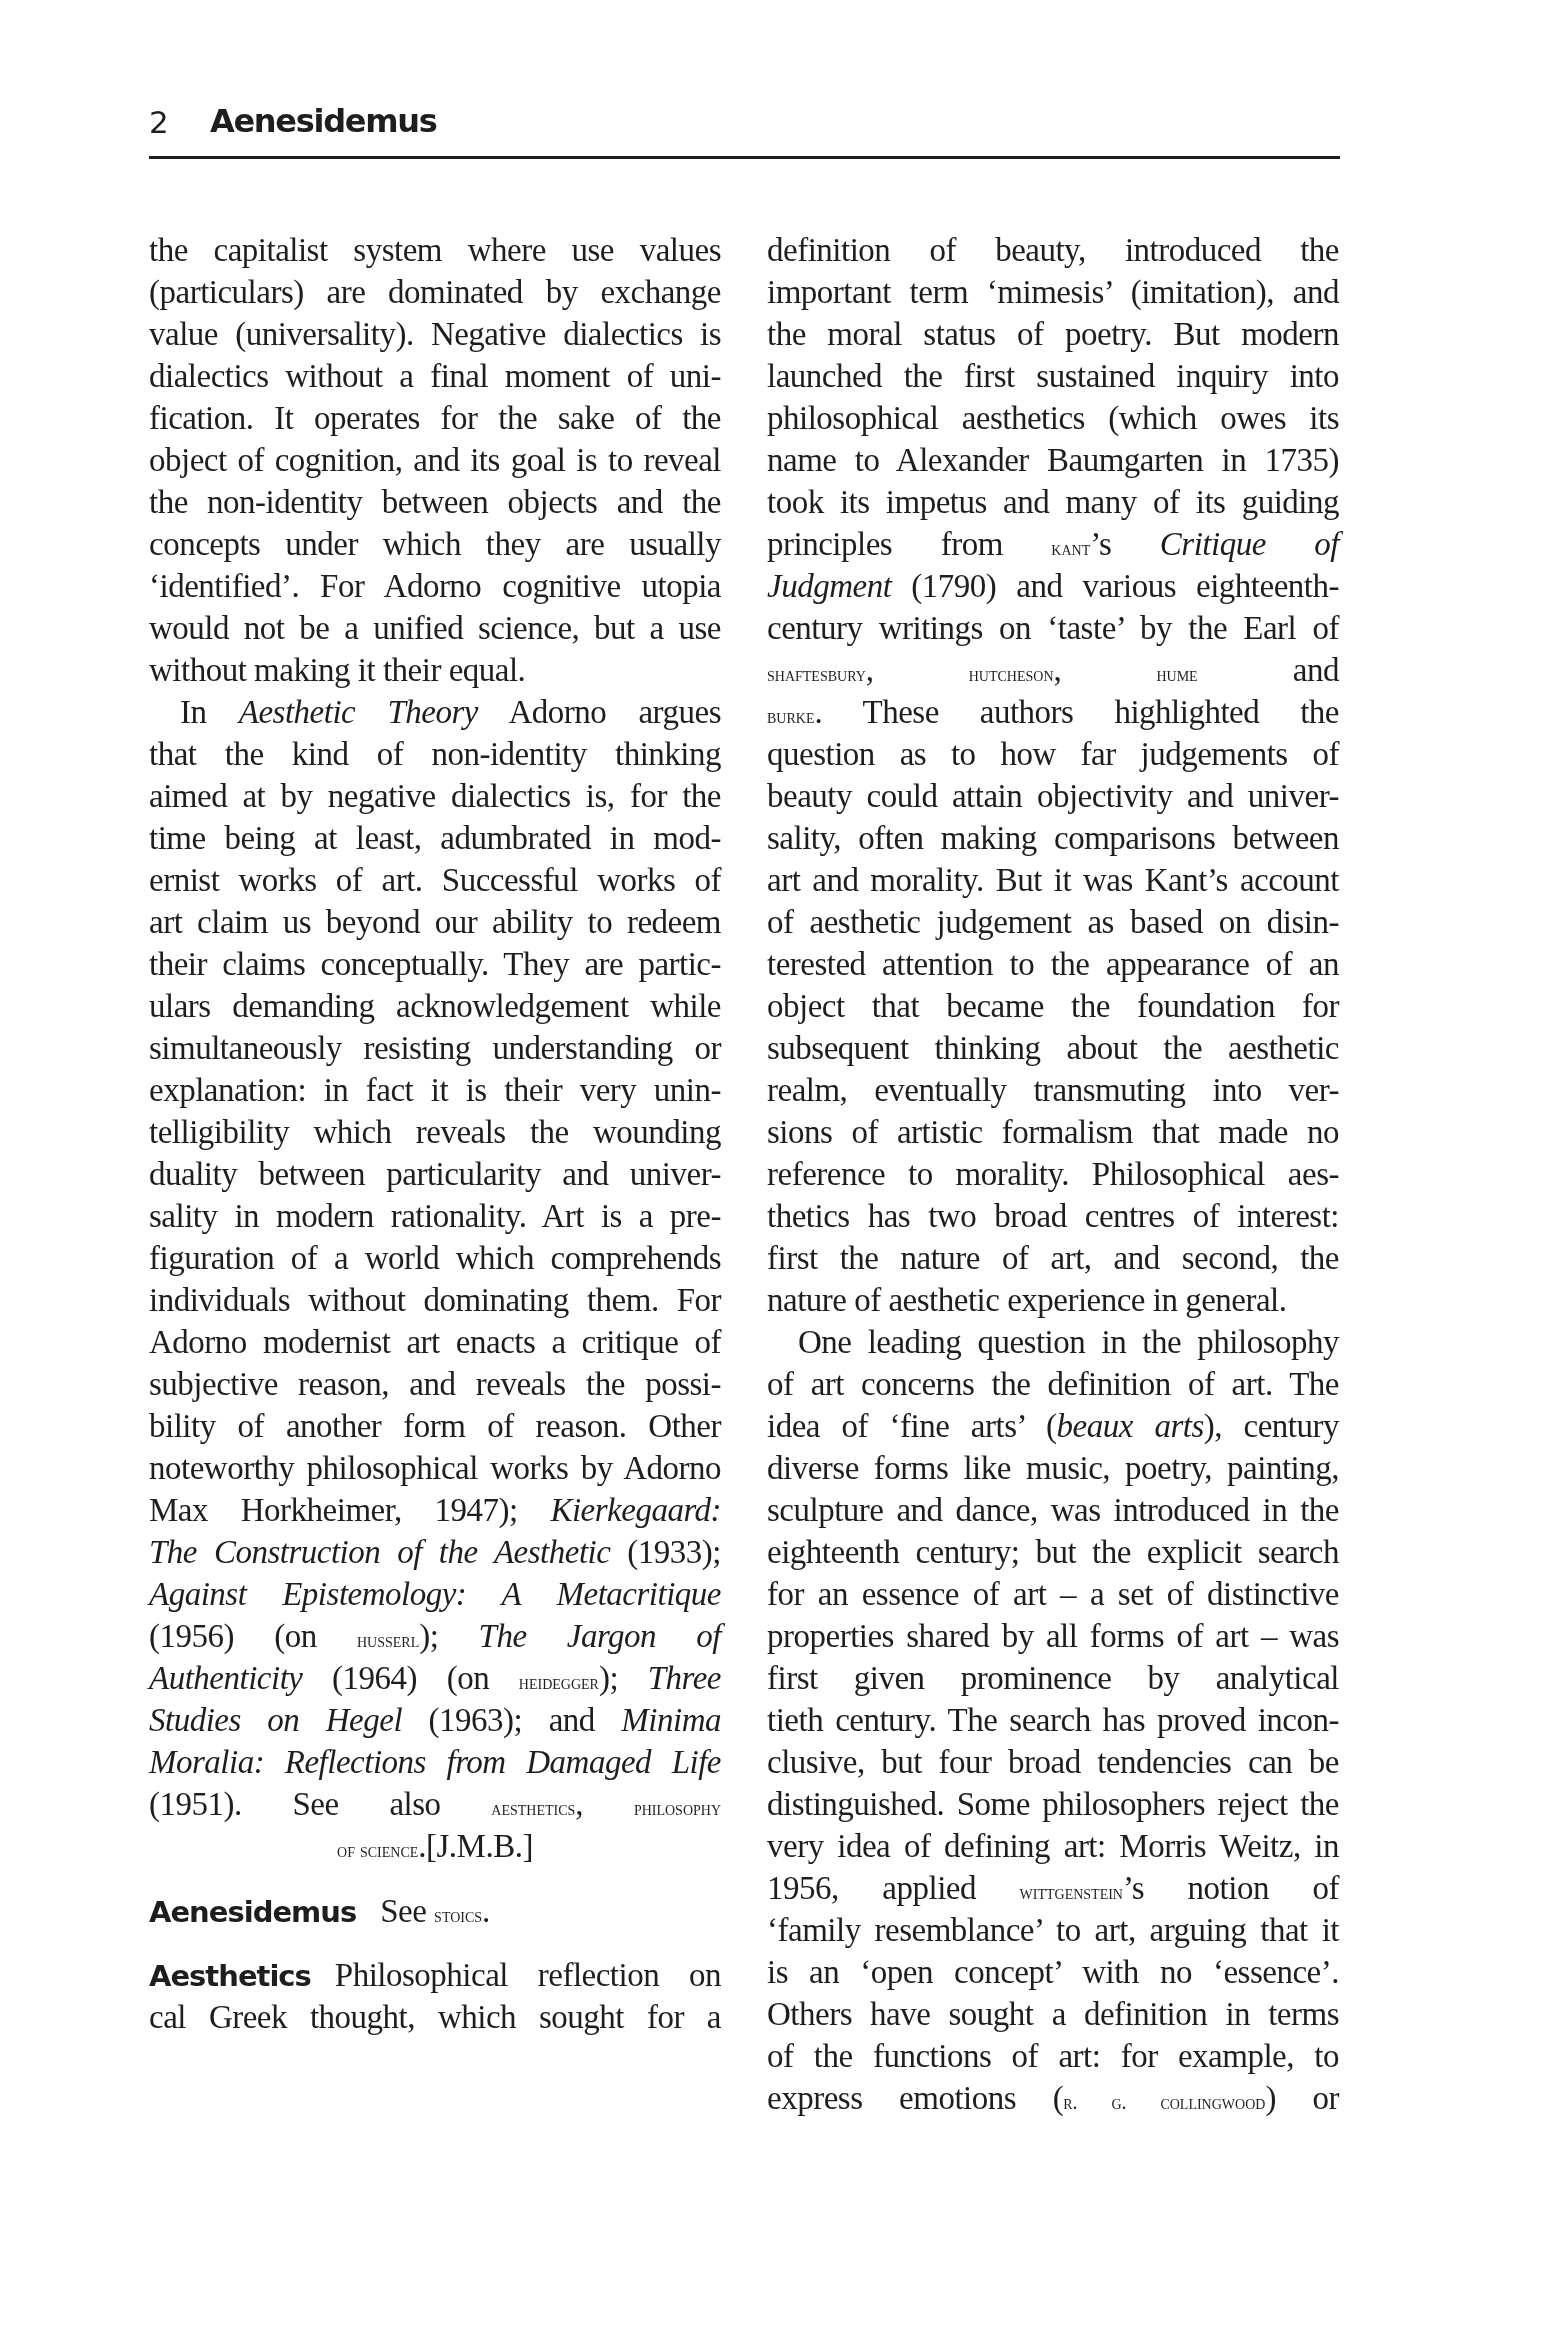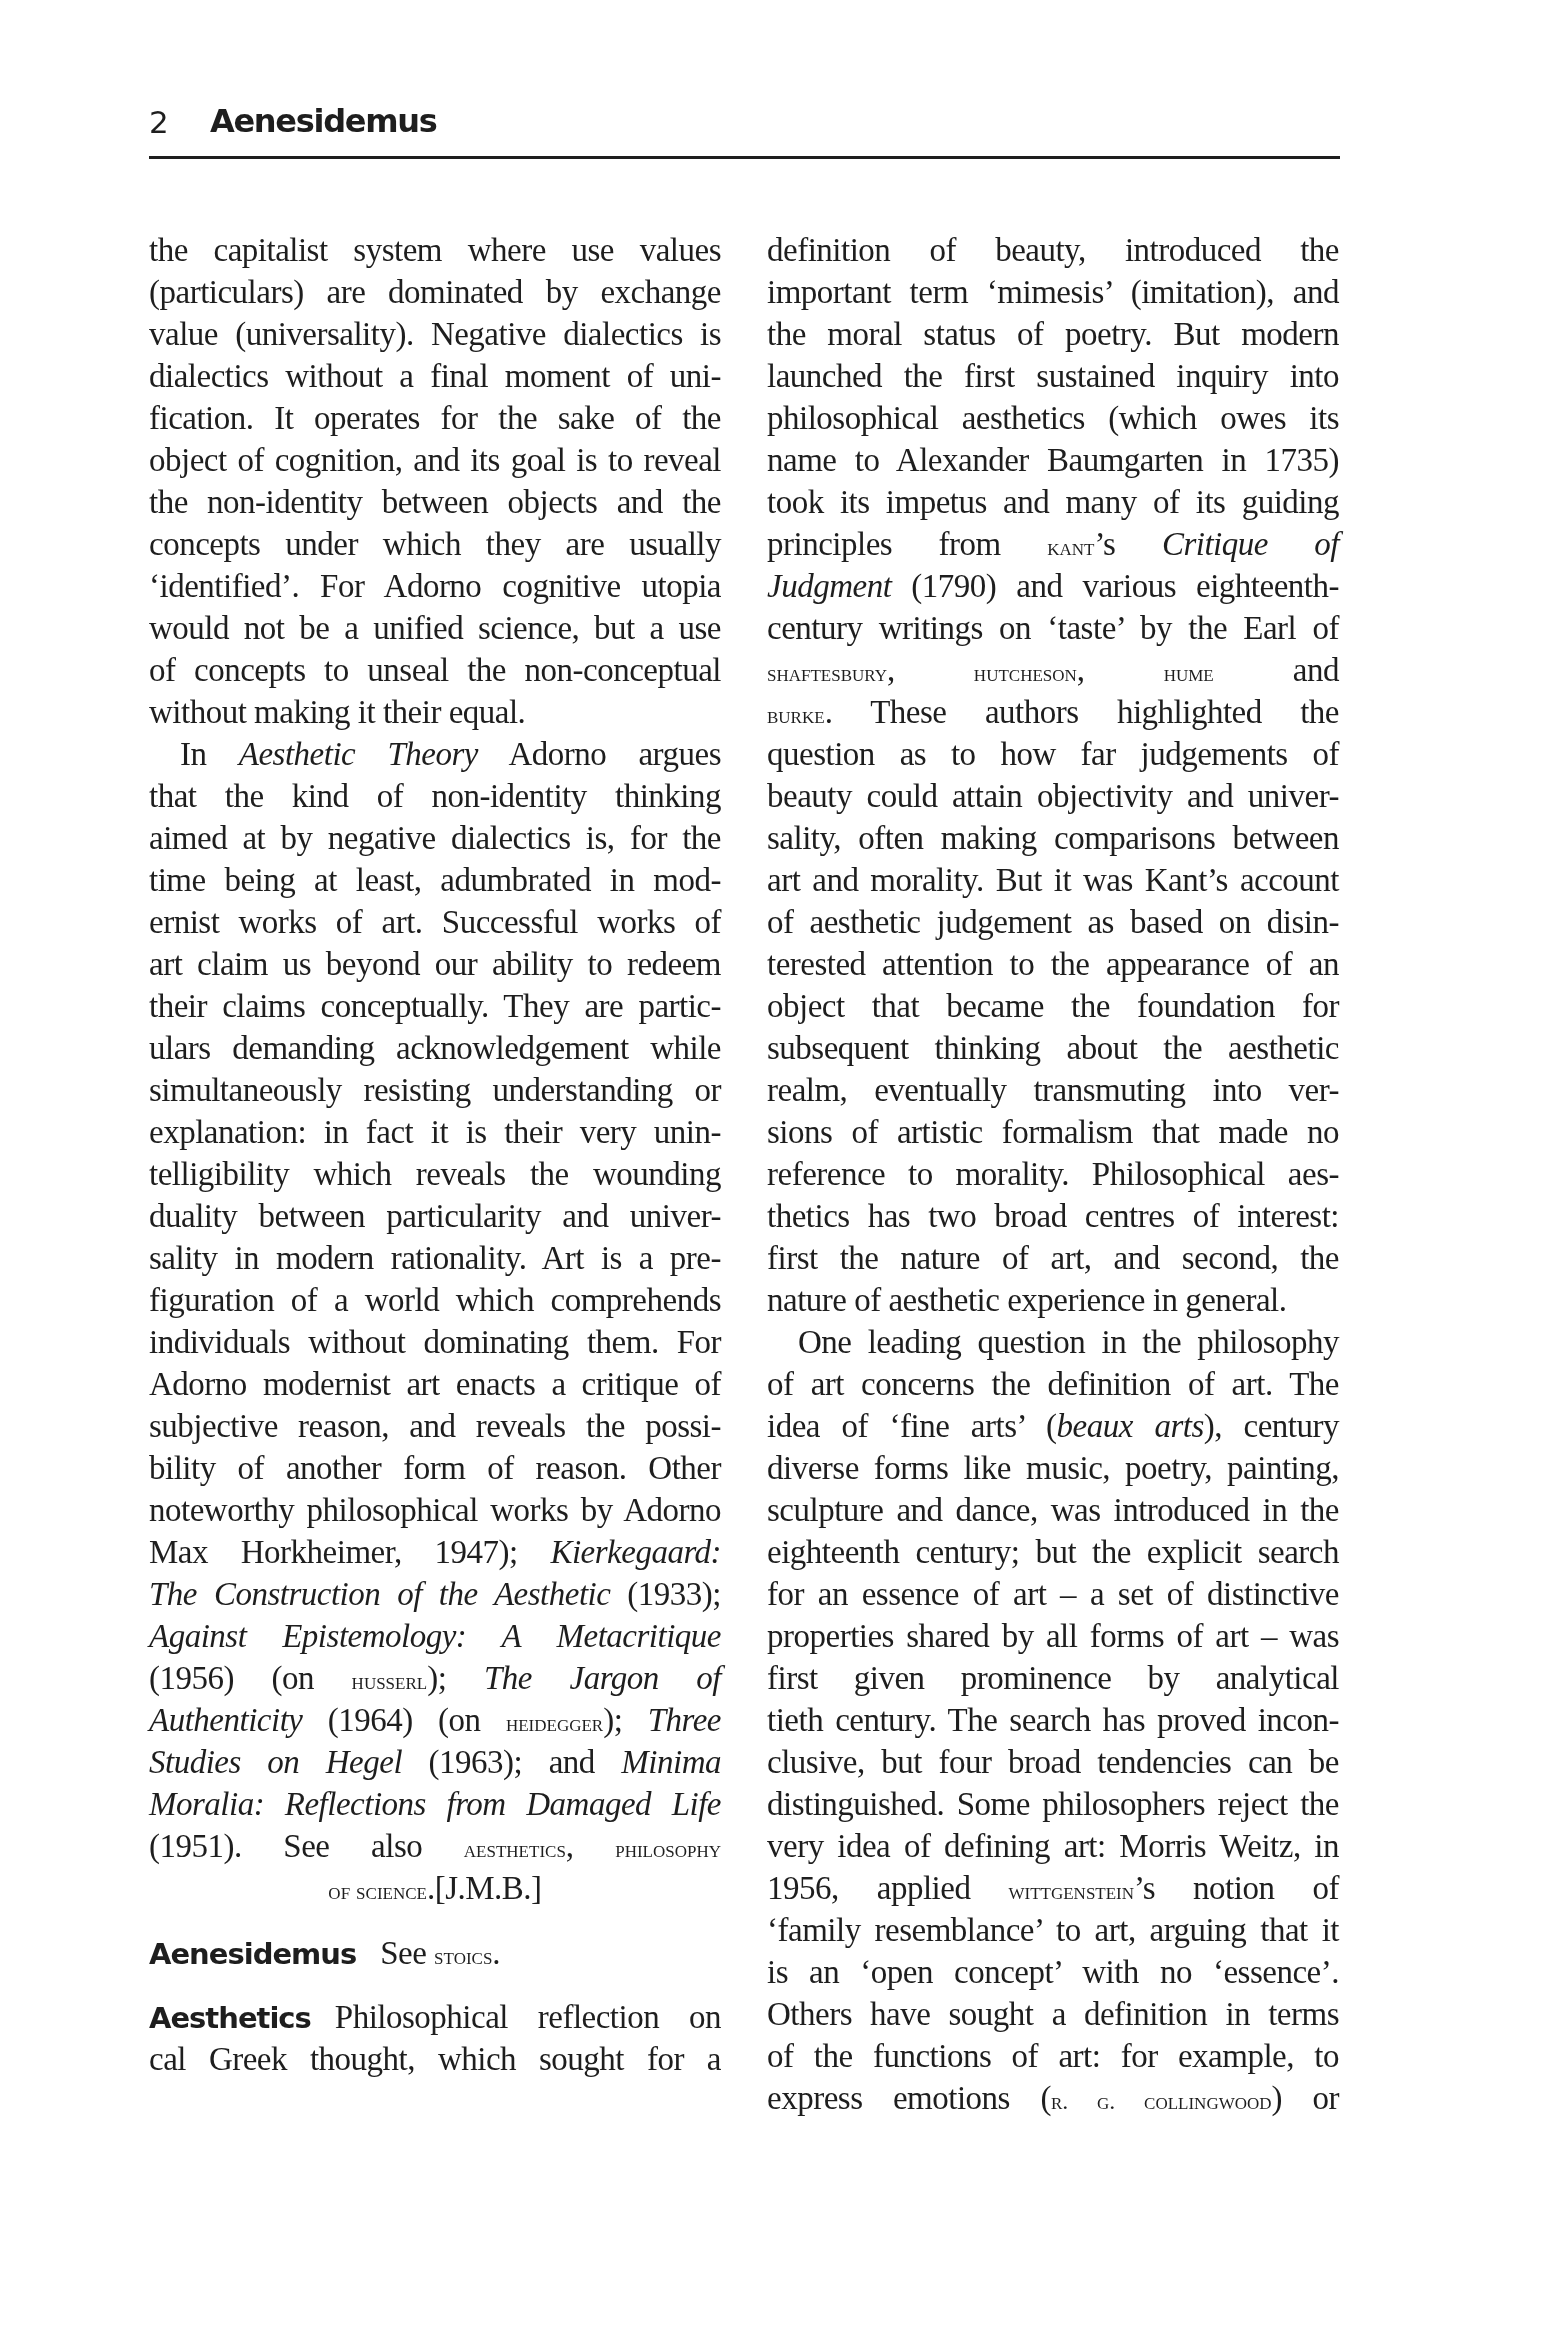--- a/index.html
+++ b/index.html
@@ -10,21 +10,21 @@
   .rule{position:absolute;left:149px;top:156px;width:1191px;height:2.6px;background:#1e1e1e;}
   .col{position:absolute;top:229px;width:572px;font-family:"Liberation Serif",serif;font-size:33px;}
   .col-left{left:149px;}
   .col-right{left:767px;}
   .line{height:42px;line-height:42px;white-space:nowrap;text-align:justify;text-align-last:justify;overflow:visible;letter-spacing:-0.5px;}
   .line.last{text-align-last:left;}
   .line.indent{padding-left:31px;}
   .line.gap{margin-top:22.6px;}
   .line.split{display:flex;justify-content:center;text-align-last:auto;}
   .i{font-style:italic;}
-  .sc{font-variant:small-caps;text-transform:lowercase;font-size:24px;letter-spacing:0;}
+  .sc{font-variant:small-caps;text-transform:lowercase;font-size:20px;letter-spacing:0;}
   .hw{font-family:"DejaVu Sans",sans-serif;font-weight:bold;font-size:29px;letter-spacing:-1px;margin-right:24px;}
 </style>
 </head>
 <body>
 
 <div class="header">
   <span class="folio">2</span>
   <span class="running">Aenesidemus</span>
 </div>
 <div class="rule"></div>
@@ -33,21 +33,20 @@
     <div class="line"><span>the capitalist system where use values</span></div>
     <div class="line"><span>(particulars) are dominated by exchange</span></div>
     <div class="line"><span>value (universality). Negative dialectics is</span></div>
     <div class="line"><span>dialectics without a final moment of uni-</span></div>
     <div class="line"><span>fication. It operates for the sake of the</span></div>
     <div class="line"><span>object of cognition, and its goal is to reveal</span></div>
     <div class="line"><span>the non-identity between objects and the</span></div>
     <div class="line"><span>concepts under which they are usually</span></div>
     <div class="line"><span>‘identified’. For Adorno cognitive utopia</span></div>
     <div class="line"><span>would not be a unified science, but a use</span></div>
-    <div class="line"><span>of concepts to unseal the non-conceptual</span></div>
     <div class="line last"><span>without making it their equal.</span></div>
     <div class="line indent"><span>In </span><span class="i">Aesthetic Theory</span><span> Adorno argues</span></div>
     <div class="line"><span>that the kind of non-identity thinking</span></div>
     <div class="line"><span>aimed at by negative dialectics is, for the</span></div>
     <div class="line"><span>time being at least, adumbrated in mod-</span></div>
     <div class="line"><span>ernist works of art. Successful works of</span></div>
     <div class="line"><span>art claim us beyond our ability to redeem</span></div>
     <div class="line"><span>their claims conceptually. They are partic-</span></div>
     <div class="line"><span>ulars demanding acknowledgement while</span></div>
     <div class="line"><span>simultaneously resisting understanding or</span></div>

